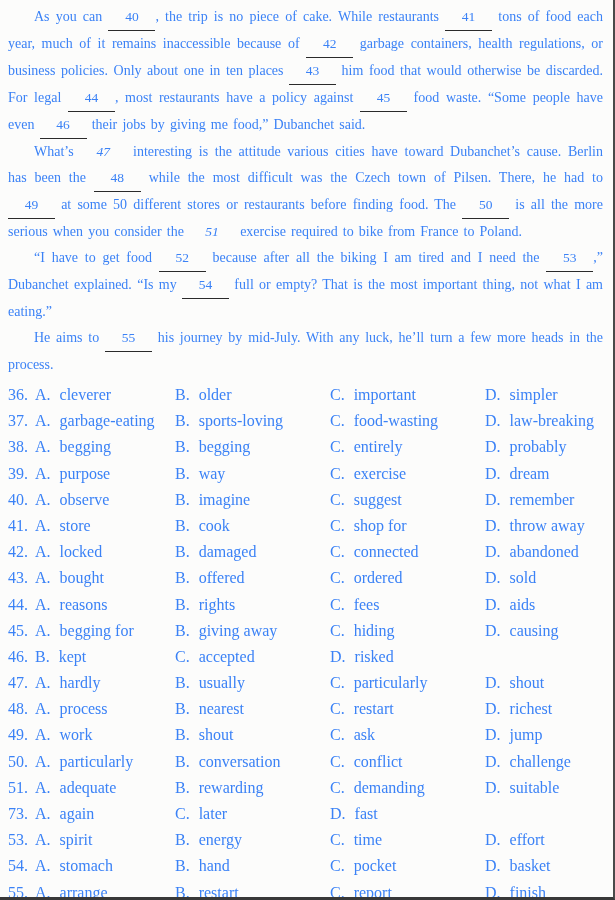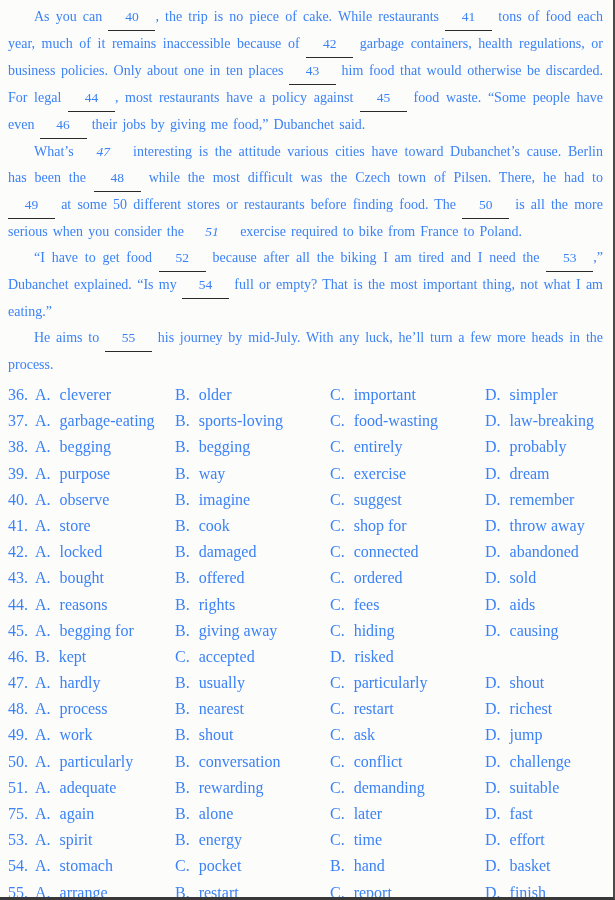--- a/index.html
+++ b/index.html
@@ -181,38 +181,37 @@
         <span class="opt"><span class="opt-label">D.</span><span class="opt-text">challenge</span></span>
       </div>
       <div class="q-row">
         <span class="q-num">51.</span>
         <span class="opt"><span class="opt-label">A.</span><span class="opt-text">adequate</span></span>
         <span class="opt"><span class="opt-label">B.</span><span class="opt-text">rewarding</span></span>
         <span class="opt"><span class="opt-label">C.</span><span class="opt-text">demanding</span></span>
         <span class="opt"><span class="opt-label">D.</span><span class="opt-text">suitable</span></span>
       </div>
       <div class="q-row">
-        <span class="q-num">75.</span>
+        <span class="q-num">73.</span>
         <span class="opt"><span class="opt-label">A.</span><span class="opt-text">again</span></span>
-        <span class="opt"><span class="opt-label">B.</span><span class="opt-text">alone</span></span>
         <span class="opt"><span class="opt-label">C.</span><span class="opt-text">later</span></span>
         <span class="opt"><span class="opt-label">D.</span><span class="opt-text">fast</span></span>
       </div>
       <div class="q-row">
         <span class="q-num">53.</span>
         <span class="opt"><span class="opt-label">A.</span><span class="opt-text">spirit</span></span>
         <span class="opt"><span class="opt-label">B.</span><span class="opt-text">energy</span></span>
         <span class="opt"><span class="opt-label">C.</span><span class="opt-text">time</span></span>
         <span class="opt"><span class="opt-label">D.</span><span class="opt-text">effort</span></span>
       </div>
       <div class="q-row">
         <span class="q-num">54.</span>
         <span class="opt"><span class="opt-label">A.</span><span class="opt-text">stomach</span></span>
+        <span class="opt"><span class="opt-label">B.</span><span class="opt-text">hand</span></span>
         <span class="opt"><span class="opt-label">C.</span><span class="opt-text">pocket</span></span>
-        <span class="opt"><span class="opt-label">B.</span><span class="opt-text">hand</span></span>
         <span class="opt"><span class="opt-label">D.</span><span class="opt-text">basket</span></span>
       </div>
       <div class="q-row">
         <span class="q-num">55.</span>
         <span class="opt"><span class="opt-label">A.</span><span class="opt-text">arrange</span></span>
         <span class="opt"><span class="opt-label">B.</span><span class="opt-text">restart</span></span>
         <span class="opt"><span class="opt-label">C.</span><span class="opt-text">report</span></span>
         <span class="opt"><span class="opt-label">D.</span><span class="opt-text">finish</span></span>
       </div>
     </div>

